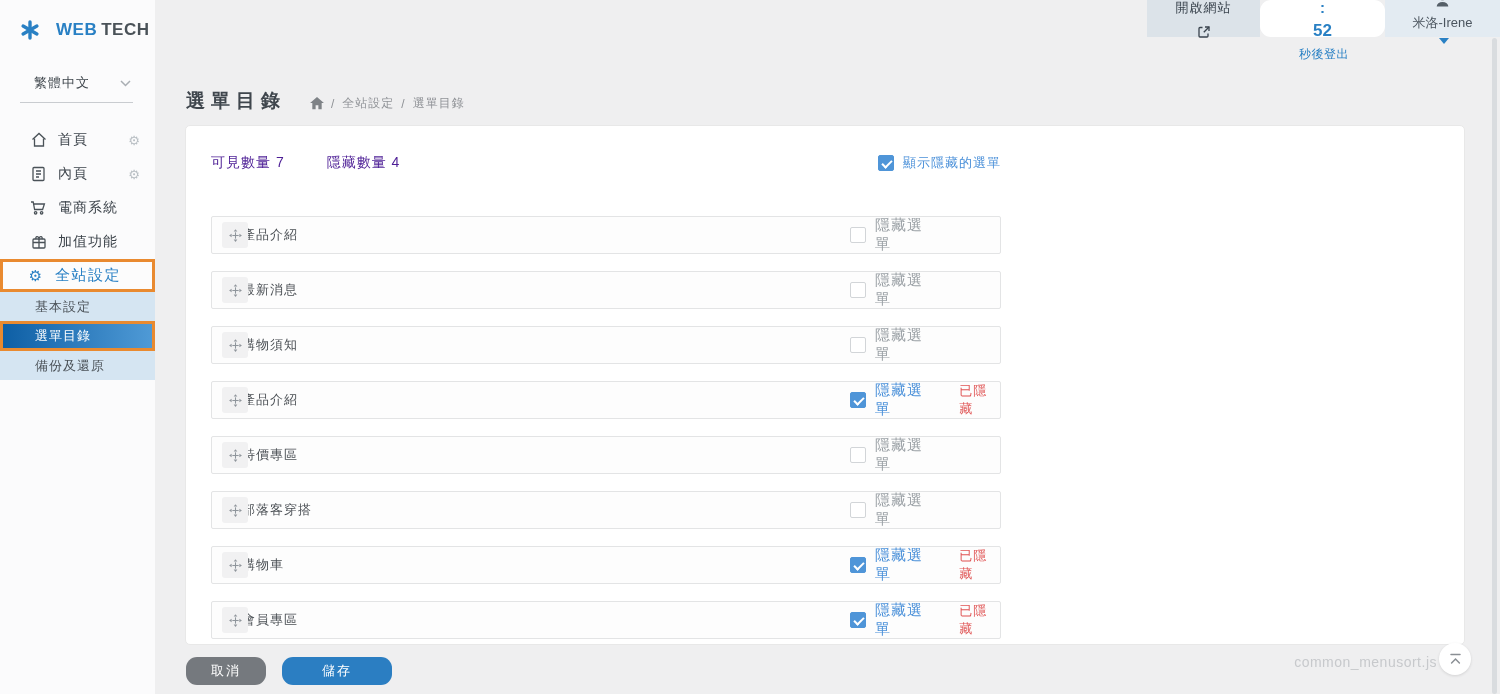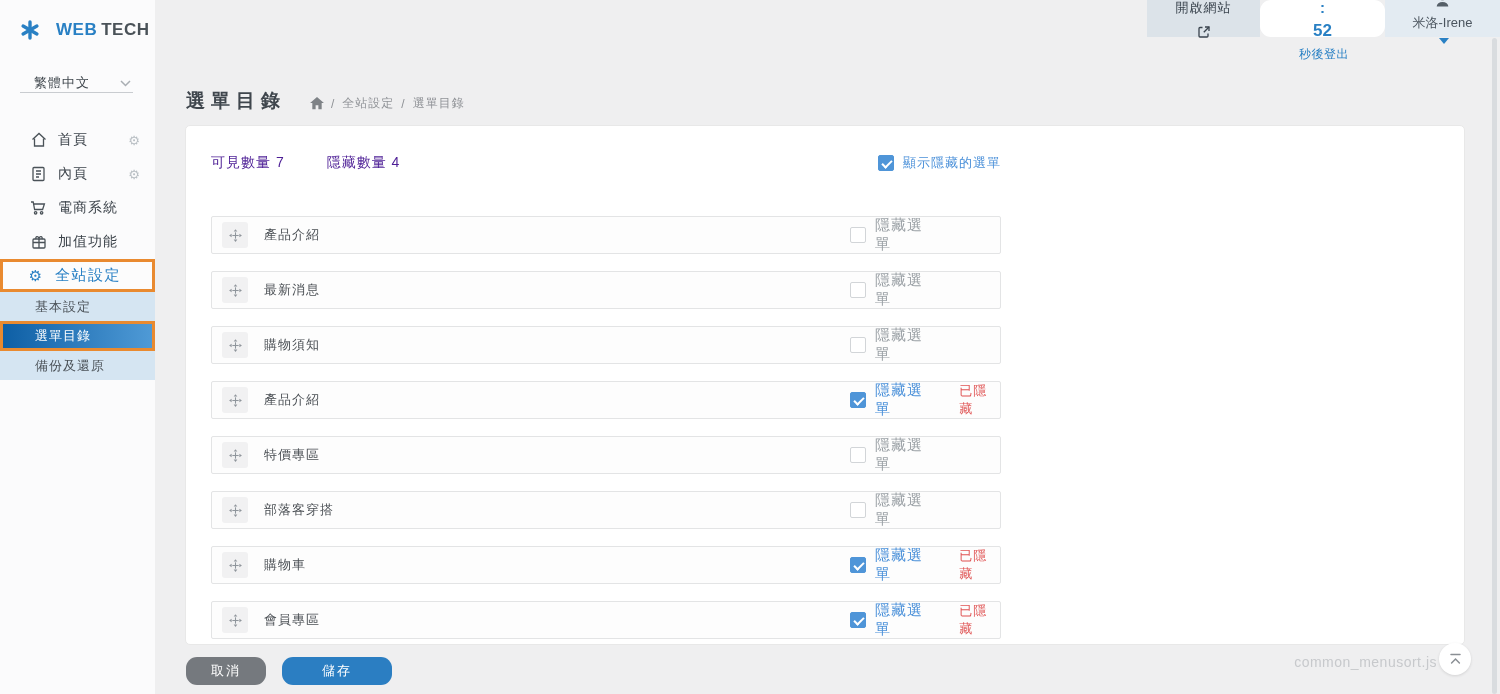--- a/index.html
+++ b/index.html
@@ -8,21 +8,21 @@
     font-family:"Liberation Sans","DejaVu Sans",sans-serif;
     background:#efeff0; position:relative; overflow:hidden;
     color:#3c434a; font-size:13px;
   }
   
   .sidebar { position:absolute; left:0; top:0; width:155px; height:694px; background:#fbfbfc; z-index:5; }
   .logo { position:absolute; left:20px; top:20px; display:flex; align-items:center; gap:16px; }
   .logo-star { width:20px; height:20px; }
   .logo-text { font-size:17px; font-weight:bold; letter-spacing:.5px; }
   .logo-web { color:#2980c4; } .logo-tech { color:#4a5258; margin-left:4px; }
-  .lang { position:absolute; left:20px; top:68px; width:113px; border-bottom:1px solid #c9ccd0; padding:6px 2px 0 14px; display:flex; align-items:center; justify-content:space-between; cursor:pointer; }
+  .lang { position:absolute; left:20px; top:68px; width:113px; border-bottom:1px solid #c9ccd0; padding:6px 2px 10px 14px; display:flex; align-items:center; justify-content:space-between; cursor:pointer; }
   .lang-label { font-size:13px; color:#3f464c; letter-spacing:1px; }
   .menu { position:absolute; top:123px; left:0; width:155px; }
   .menu-item { height:34px; display:flex; align-items:center; padding-left:30px; cursor:pointer; color:#3c434a; }
   .menu-item .mi-icon { width:17px; height:17px; margin-right:11px; display:inline-flex; align-items:center; justify-content:center; color:#4a5258; }
   .menu-item .mi-label { font-size:14px; letter-spacing:1px; }
   .menu-item .mi-gear { margin-left:auto; margin-right:15px; color:#b9bfc4; font-size:13px; line-height:1; }
   .menu-item-active-box { height:33px; border:3px solid #e98a30; background:#fcfcfc; display:flex; align-items:center; padding-left:24px; cursor:pointer; }
   .menu-item-active-box .mi-icon { color:#2980c4; width:17px; height:17px; margin-right:11px; display:inline-flex; align-items:center; justify-content:center; font-size:15px; }
   .menu-item-active-box .mi-label { color:#2980c4; font-size:15px; letter-spacing:1.5px; }
   .submenu { background:#d5e5f2; }
@@ -46,21 +46,21 @@
   .crumb-home { color:#7e8286; display:inline-flex; }
   
   .card { position:absolute; left:185px; top:125px; width:1280px; height:520px; background:#ffffff; border:1px solid #e8e8e8; border-radius:5px; }
   .card-controls { position:absolute; left:25px; top:28px; width:790px; display:flex; align-items:center; }
   .stat { font-size:14px; color:#4c1d95; letter-spacing:1px; margin-right:42px; }
   .toggle-hidden { margin-left:auto; display:flex; align-items:center; gap:9px; cursor:pointer; }
   .toggle-hidden .t-label { color:#4a90d9; font-size:13px; letter-spacing:1px; }
   .rows { position:absolute; left:25px; top:90px; width:790px; }
   .menu-row { position:relative; height:38px; background:#fdfdfd; border:1px solid #e3e4e5; border-radius:2px; margin-bottom:17px; display:flex; align-items:center; }
   .drag-handle { position:absolute; left:10px; width:26px; height:26px; background:#f1f1f2; border-radius:3px; display:flex; align-items:center; justify-content:center; cursor:move; }
-  .row-label { margin-left:52px; font-size:13px; color:#4a4f54; letter-spacing:1px; }
+  .row-label { margin-left:30px; font-size:13px; color:#4a4f54; letter-spacing:1px; }
   .row-ctrl { position:absolute; left:638px; display:flex; align-items:center; gap:9px; }
   .row-ctrl .hm-label { font-size:15px; color:#9aa0a5; letter-spacing:1px; }
   .row-ctrl .hm-label.checked { color:#4a90d9; }
   .hidden-badge { font-size:13px; color:#e05555; letter-spacing:1px; margin-left:13px; }
   
   .cbx { width:16px; height:16px; border:1px solid #d2d5d8; border-radius:2px; background:#ffffff; position:relative; cursor:pointer; flex:none; }
   .cbx.checked { background:#4f95d8; border-color:#4f95d8; }
   .cbx.checked::after { content:""; position:absolute; left:3px; top:4px; width:8px; height:4px; border-left:2px solid #fff; border-bottom:2px solid #fff; transform:rotate(-45deg); }
   
   .btn { position:absolute; top:657px; height:28px; border:none; border-radius:11px; color:#fff; font-size:13px; letter-spacing:2px; cursor:pointer; font-family:inherit; }

